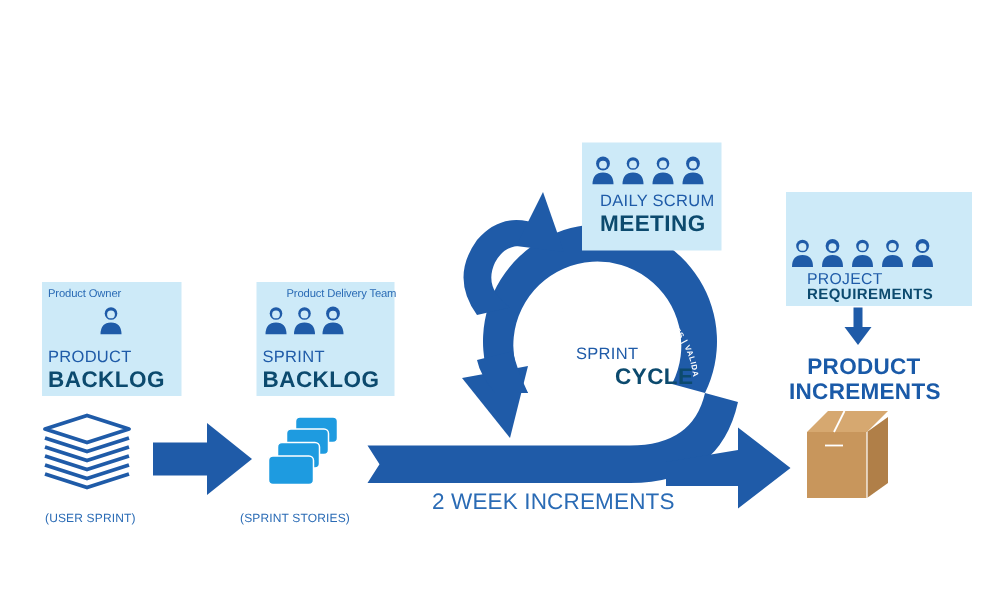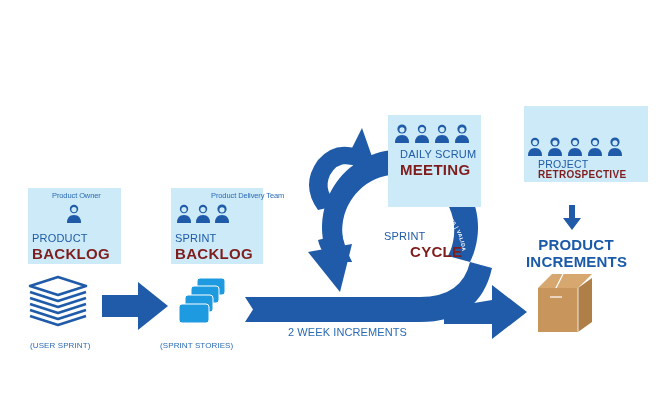--- a/index.html
+++ b/index.html
@@ -1,20 +1,20 @@
 <!DOCTYPE html>
 <html><head>
 <meta charset="utf-8">
 <style>
   html, body { margin:0; padding:0; background:#ffffff; }
   body { width:660px; height:405px; position:relative; overflow:hidden; font-family:"Liberation Sans", sans-serif; }
   .box { position:absolute; background:#cdeaf8; }
-  .small-label { position:absolute; font-size:7.5px; color:#2a6bb5; letter-spacing:-0.1px; white-space:nowrap;margin-left:20px; }
+  .small-label { position:absolute; font-size:7.5px; color:#2a6bb5; letter-spacing:-0.1px; white-space:nowrap; }
   .lbl-thin { position:absolute; font-size:11px; color:#1f5ba8; letter-spacing:0.2px; white-space:nowrap; }
-  .lbl-bold { position:absolute; font-size:15px; font-weight:bold; color:#7f1d1d; letter-spacing:0.3px; white-space:nowrap;text-align:center; }
+  .lbl-bold { position:absolute; font-size:15px; font-weight:bold; color:#0c4a6e; letter-spacing:0.3px; white-space:nowrap;text-align:center; }
   .caption { position:absolute; font-size:8px; color:#2a6bb5; white-space:nowrap; letter-spacing:0.1px; }
   .people { position:absolute; display:flex; gap:4px; }
   .person { width:16px; height:19px; }
   .inc-label { position:absolute; font-size:15px; font-weight:bold; color:#1a5aa8; white-space:nowrap; text-align:center; letter-spacing:0.2px; line-height:17px; }
   svg.abs { position:absolute; left:0; top:0; }
 </style>
 </head>
 <body>
 
 <svg class="abs" width="660" height="405" viewBox="0 0 660 405">
@@ -99,21 +99,21 @@
         <circle cx="8" cy="5" r="4.6" fill="#1f5ba8"></circle>
         <circle cx="8" cy="5.8" r="2.6" fill="#cdeaf8"></circle>
         <path d="M1 19 Q1 11 8 11 Q15 11 15 19 Z" fill="#1f5ba8"></path>
       </svg>
   </div>
   <span class="lbl-thin" style="left:4px;top:44px;">SPRINT</span>
   <span class="lbl-bold" style="left:4px;top:57px;">BACKLOG</span>
 </div>
 <span class="caption" style="left:160px;top:341px;">(SPRINT STORIES)</span>
 
-<div class="box" style="left:388px;top:95px;width:93px;height:92px;margin-top:20px;">
+<div class="box" style="left:388px;top:95px;width:93px;height:72px;">
   <div class="people" style="left:6px;top:9px;gap:4px;">
     <svg class="person" viewBox="0 0 16 19">
         <circle cx="8" cy="5" r="4.6" fill="#1f5ba8"></circle>
         <circle cx="8" cy="5.8" r="2.6" fill="#cdeaf8"></circle>
         <path d="M1 19 Q1 11 8 11 Q15 11 15 19 Z" fill="#1f5ba8"></path>
       </svg>
     <svg class="person" viewBox="0 0 16 19">
         <circle cx="8" cy="5" r="4.2" fill="#1f5ba8"></circle>
         <circle cx="8" cy="5.6" r="2.6" fill="#cdeaf8"></circle>
         <path d="M1 19 Q1 11 8 11 Q15 11 15 19 Z" fill="#1f5ba8"></path>
@@ -128,23 +128,23 @@
         <circle cx="8" cy="5.8" r="2.6" fill="#cdeaf8"></circle>
         <path d="M1 19 Q1 11 8 11 Q15 11 15 19 Z" fill="#1f5ba8"></path>
       </svg>
   </div>
   <span class="lbl-thin" style="left:12px;top:33px;">DAILY SCRUM</span>
   <span class="lbl-bold" style="left:12px;top:46px;">MEETING</span>
 </div>
 
 <span class="lbl-thin" style="left:384px;top:230px;">SPRINT</span>
 <span class="lbl-bold" style="left:382px;top:243px;margin-left:28px;">CYCLE</span>
-<span class="caption" style="left:288px;top:326px;font-size:11px;">2 WEEK INCREMENTS</span>
+<span class="caption" style="left:288px;top:326px;font-size:15px;">2 WEEK INCREMENTS</span>
 
-<div class="box" style="left:524px;top:106px;width:124px;height:76px;">
+<div class="box" style="left:524px;top:128px;width:124px;height:76px;">
   <div class="people" style="left:3px;top:31px;gap:4px;">
     <svg class="person" viewBox="0 0 16 19">
         <circle cx="8" cy="5" r="4.2" fill="#1f5ba8"></circle>
         <circle cx="8" cy="5.6" r="2.6" fill="#cdeaf8"></circle>
         <path d="M1 19 Q1 11 8 11 Q15 11 15 19 Z" fill="#1f5ba8"></path>
       </svg>
     <svg class="person" viewBox="0 0 16 19">
         <circle cx="8" cy="5" r="4.6" fill="#1f5ba8"></circle>
         <circle cx="8" cy="5.8" r="2.6" fill="#cdeaf8"></circle>
         <path d="M1 19 Q1 11 8 11 Q15 11 15 19 Z" fill="#1f5ba8"></path>
@@ -159,19 +159,19 @@
         <circle cx="8" cy="5.6" r="2.6" fill="#cdeaf8"></circle>
         <path d="M1 19 Q1 11 8 11 Q15 11 15 19 Z" fill="#1f5ba8"></path>
       </svg>
     <svg class="person" viewBox="0 0 16 19">
         <circle cx="8" cy="5" r="4.6" fill="#1f5ba8"></circle>
         <circle cx="8" cy="5.8" r="2.6" fill="#cdeaf8"></circle>
         <path d="M1 19 Q1 11 8 11 Q15 11 15 19 Z" fill="#1f5ba8"></path>
       </svg>
   </div>
   <span class="lbl-thin" style="left:14px;top:52px;font-size:10.5px;">PROJECT</span>
-  <span class="lbl-bold" style="left:14px;top:63px;font-size:10px;">RETROSPECTIVE</span>
+  <span class="lbl-bold" style="left:14px;top:63px;font-size:10px;">REQUIREMENTS</span>
 </div>
 
 <div class="inc-label" style="left:526px;top:236px;width:100px;">
   <div>PRODUCT</div>
   <div>INCREMENTS</div>
 </div>
 
 </body></html>

